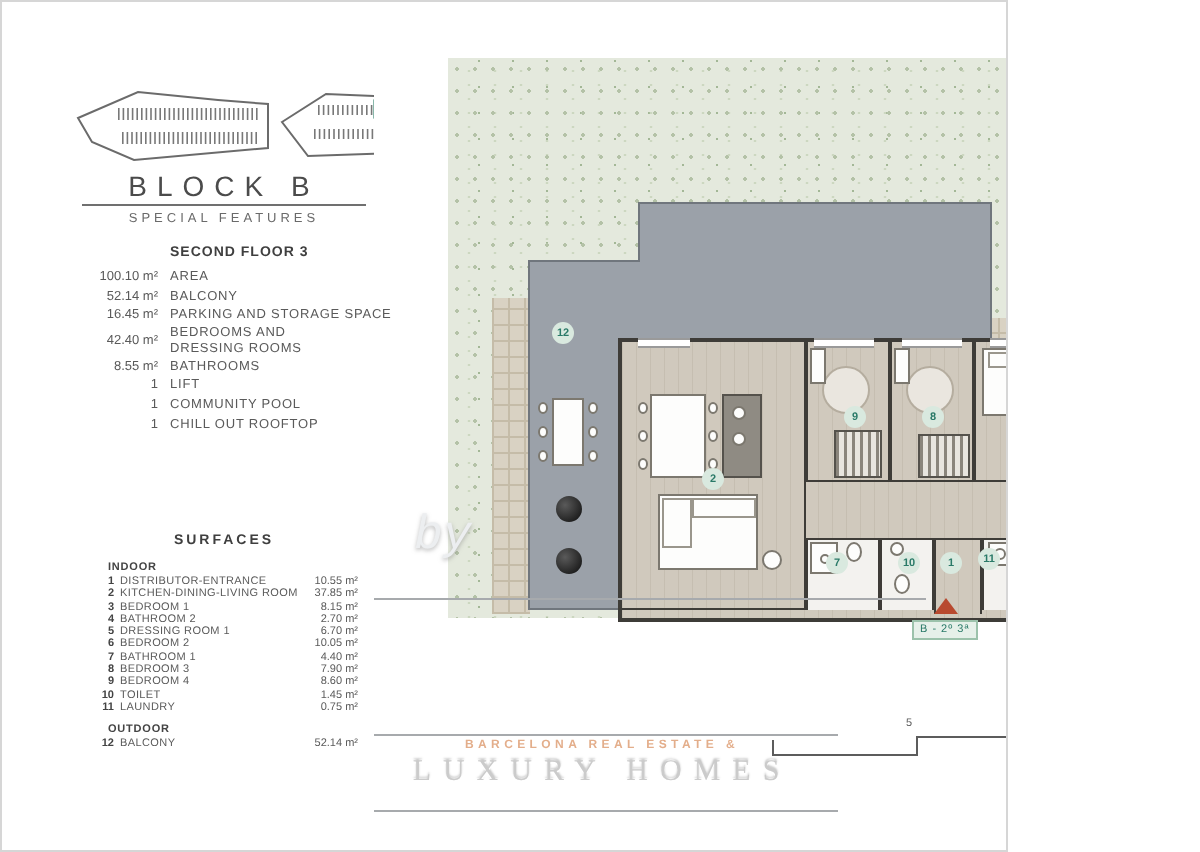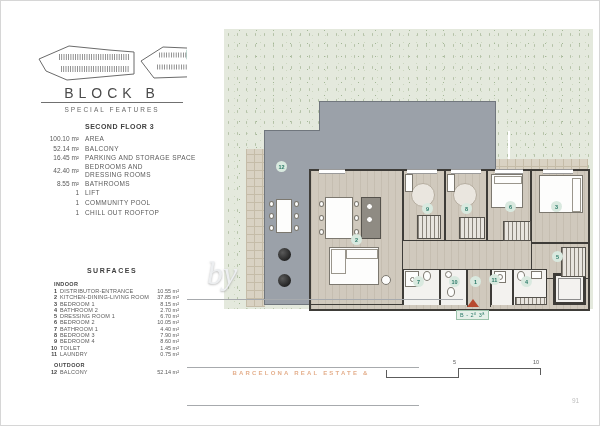--- a/index.html
+++ b/index.html
@@ -1,17 +1,17 @@
 <!DOCTYPE html>
 <html style="--garden: #e4e9dd; --badge_bg: #d9e9df; --badge_text: #2a7a68; --entry_red: #b8492f; --orange: #dfa077;"><head>
 <meta charset="utf-8">
 <style>
   html,body{margin:0;padding:0;}
   body{font-family:"Liberation Sans",sans-serif;background:#fff;}
-  #page{position:relative;width:600px;height:426px;background:#fff;border:1px solid #d6d6d6;
+  #page{position:relative;width:504px;height:426px;background:#fff;border:1px solid #d6d6d6;
         box-sizing:border-box;overflow:hidden;}
   .abs{position:absolute;}
   
   #block-title{left:40px;top:84px;width:142px;text-align:center;font-size:14px;
     letter-spacing:5px;color:#4b4b4b;font-weight:400;}
   #title-rule{left:40px;top:101px;width:142px;height:1px;background:#707070;}
   #subtitle{left:40px;top:105px;width:142px;text-align:center;font-size:6.5px;
     letter-spacing:2px;color:#6a6a6a;}
   #features{left:40px;top:122px;width:170px;font-size:6.5px;color:#5a5a5a;}
   #features .ftitle{font-weight:bold;font-size:7px;letter-spacing:.5px;color:#3f3f3f;
@@ -56,21 +56,21 @@
     background:var(--badge_bg,#d9e9df);color:var(--badge_text,#2a7a68);
     font-size:5.5px;font-weight:bold;display:flex;align-items:center;justify-content:center;}
   #planter1,#planter2{position:absolute;width:13px;height:13px;border-radius:50%;
     background:radial-gradient(circle at 35% 35%,#5a5a5a,#1f1f1f 75%);}
   #entry-tri{position:absolute;width:0;height:0;border-left:6px solid transparent;
     border-right:6px solid transparent;border-bottom:8px solid var(--entry_red,#b8492f);}
   #entry-tag{position:absolute;background:#e6f0e9;border:.8px solid #9cc2ab;
     color:#2a7a68;font-size:5.5px;letter-spacing:.5px;padding:1px 3px;}
   
   .wline{position:absolute;height:1px;background:#a7aaad;}
-  #wm-by{font-family:Liberation Serif, serif;font-style:italic;font-size:32px;
+  #wm-by{font-family:Liberation Mono, monospace;font-style:italic;font-size:24px;
     color:#eceef0;text-shadow:0 1px 2px rgba(130,130,130,.55);}
   #wm-brand{left:172px;top:300px;width:256px;text-align:center;
     font-family:"Liberation Serif",serif;font-size:46px;color:rgba(255,255,255,.95);
     text-shadow:0 2px 3px rgba(115,115,115,.6),0 0 1px rgba(150,150,150,.5);letter-spacing:1px;}
   #wm-tagline{left:172px;top:369px;width:256px;text-align:center;font-size:6px;
     font-weight:bold;letter-spacing:2.2px;color:var(--orange,#dfa077);opacity:.85;}
   #wm-sub{left:172px;top:377px;width:256px;text-align:center;
     font-family:"Liberation Serif",serif;font-size:15px;letter-spacing:6px;
     color:#cbcbcb;text-shadow:0 1px 0 #fff,0 -1px 1px rgba(120,120,120,.4);}
   
@@ -305,20 +305,21 @@
     <div class="badge" style="left:297px;top:247px;">4</div>
 
     <div id="entry-tri" style="left:243px;top:270px;"></div>
     <div id="entry-tag" style="left:232px;top:281px;">B - 2º 3ª</div>
   </div>
 
   <div class="abs wline" style="left:186px;top:298px;width:276px;"></div>
   <div class="abs" id="wm-by" style="left:206px;top:254px;">by</div>
   <div class="abs wline" style="left:186px;top:366px;width:232px;"></div>
   <div class="abs" id="wm-tagline">BARCELONA REAL ESTATE &amp;</div>
+  <div class="abs" id="wm-sub">LUXURY HOMES</div>
   <div class="abs wline" style="left:186px;top:404px;width:232px;"></div>
 
   <div class="sclab" style="left:452px;top:358px;">5</div>
   <div class="sclab" style="left:532px;top:358px;">10</div>
   <div class="sc" style="left:385px;top:376px;width:73px;height:1px;"></div>
   <div class="sc" style="left:457px;top:367px;width:83px;height:1px;"></div>
   <div class="sc" style="left:385px;top:369px;width:1px;height:8px;"></div>
   <div class="sc" style="left:457px;top:367px;width:1px;height:10px;"></div>
   <div class="sc" style="left:539px;top:367px;width:1px;height:7px;"></div>
 

